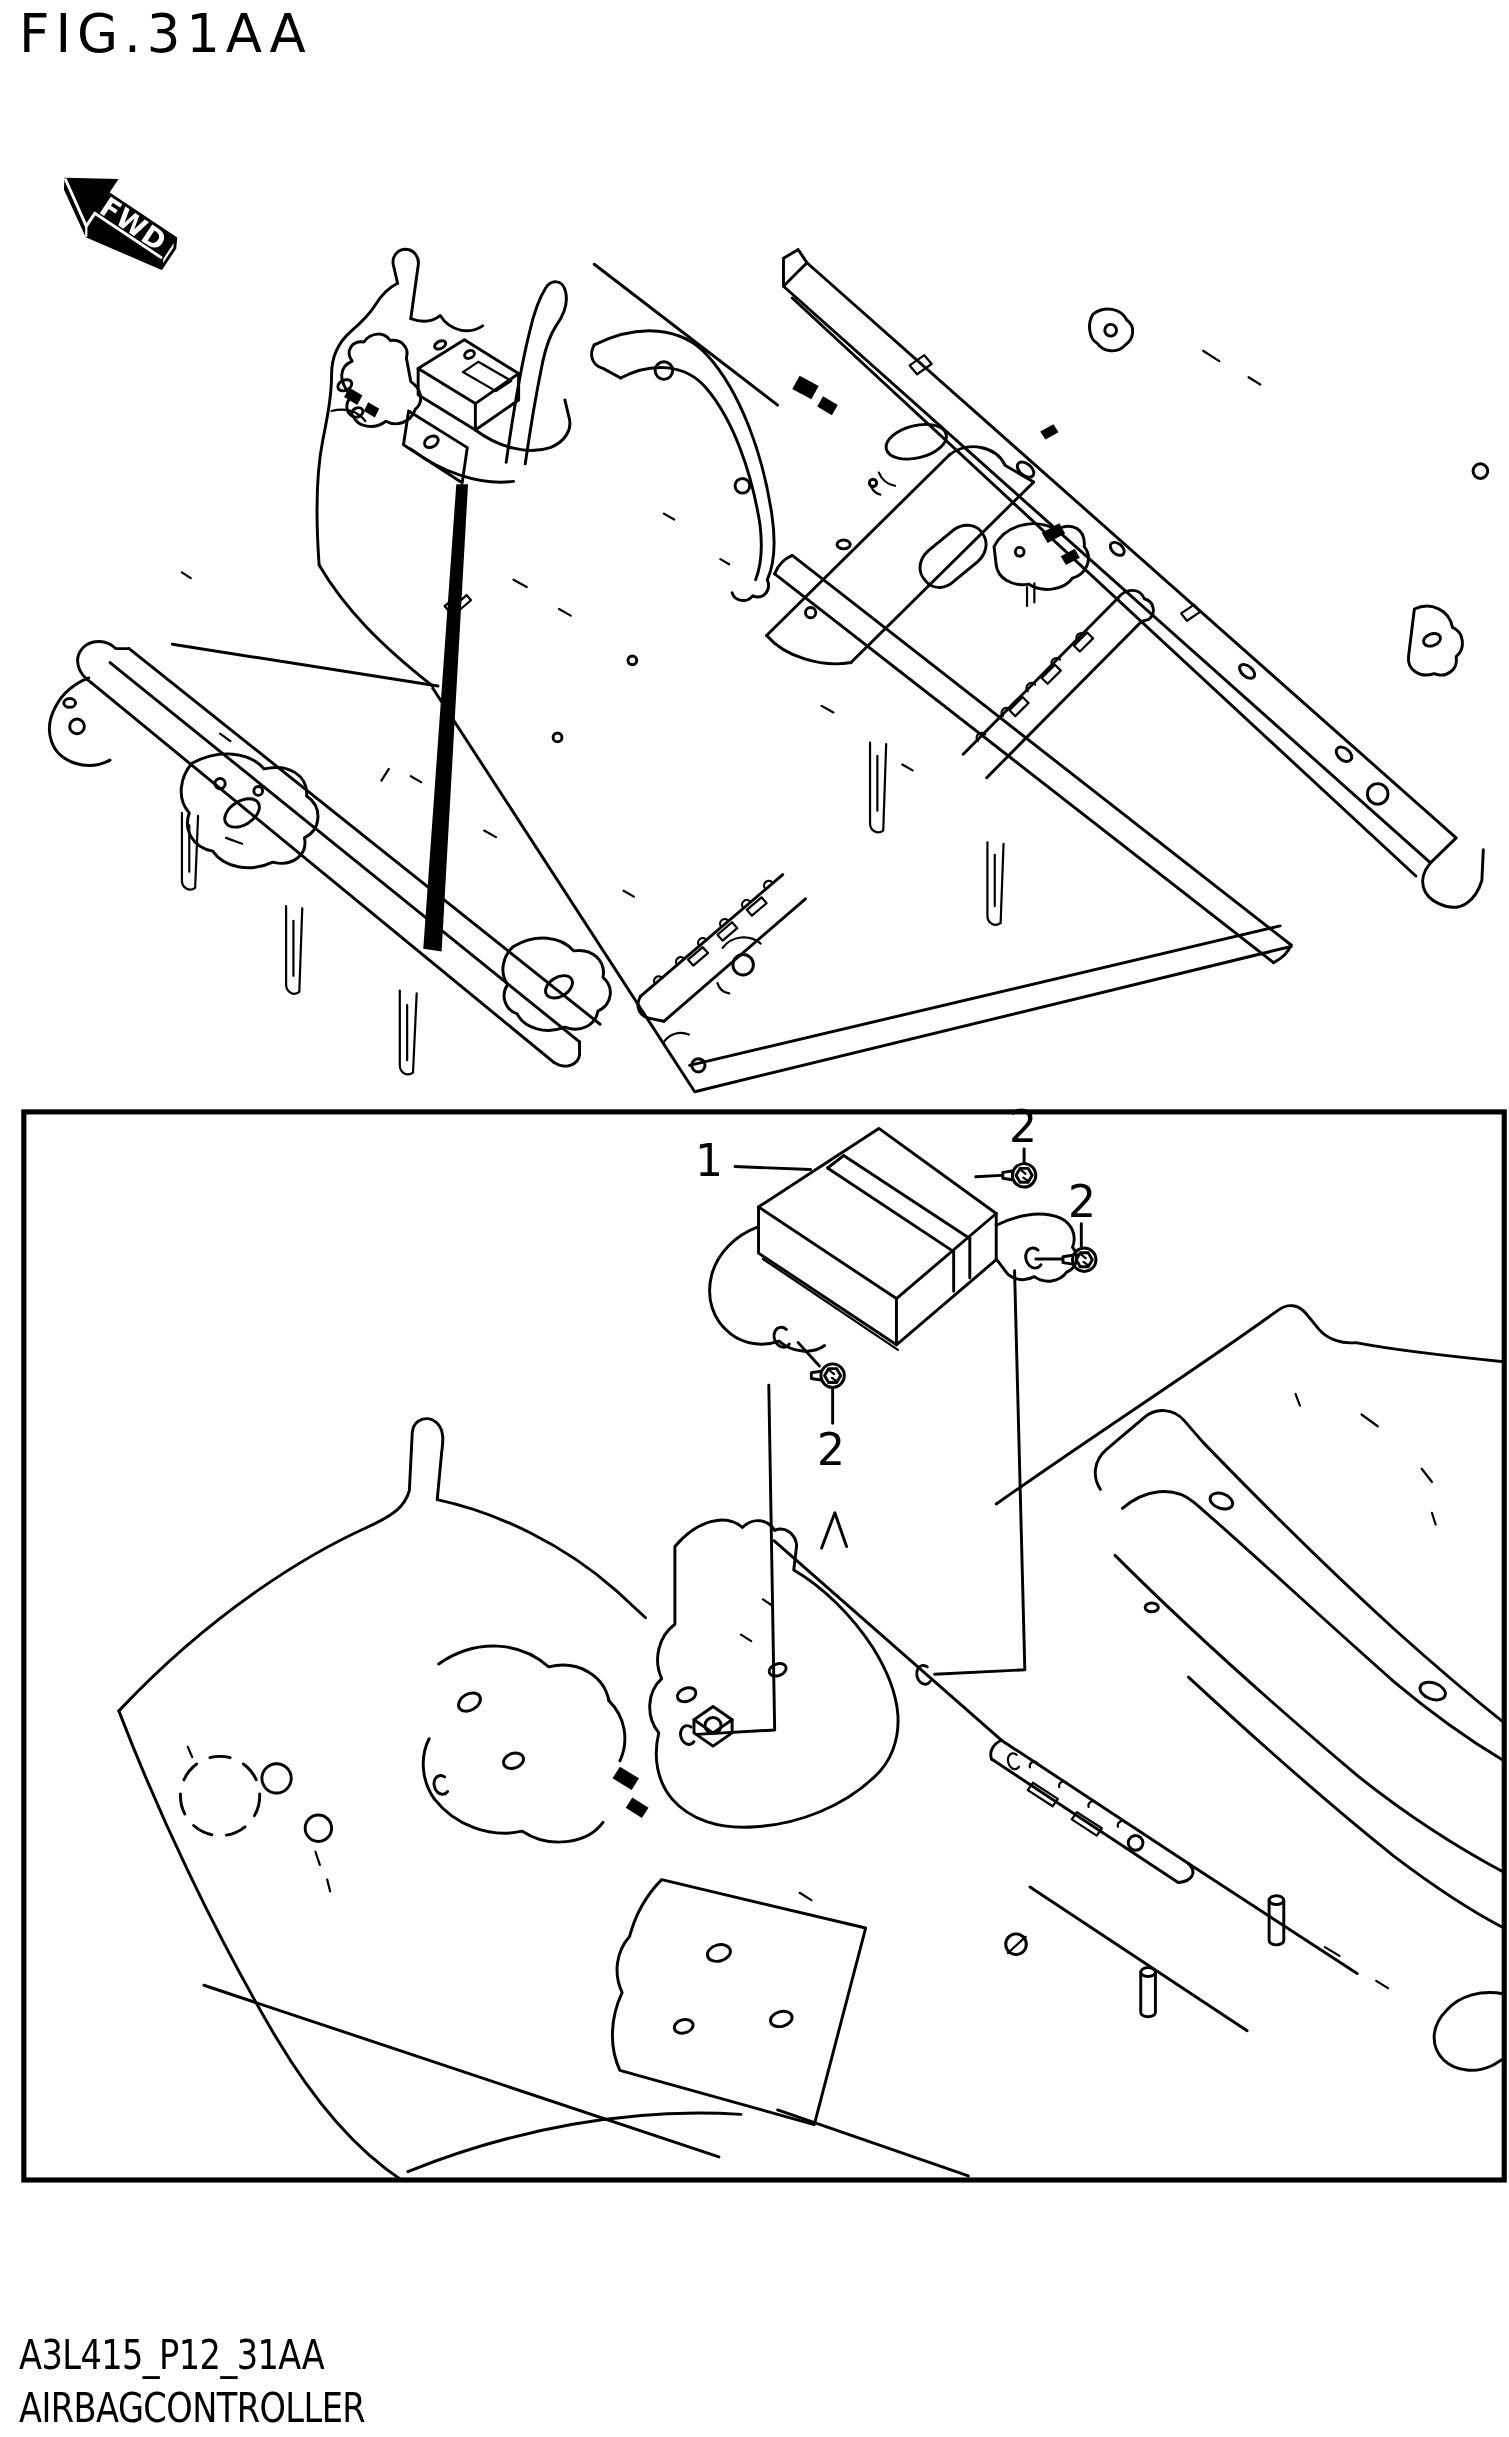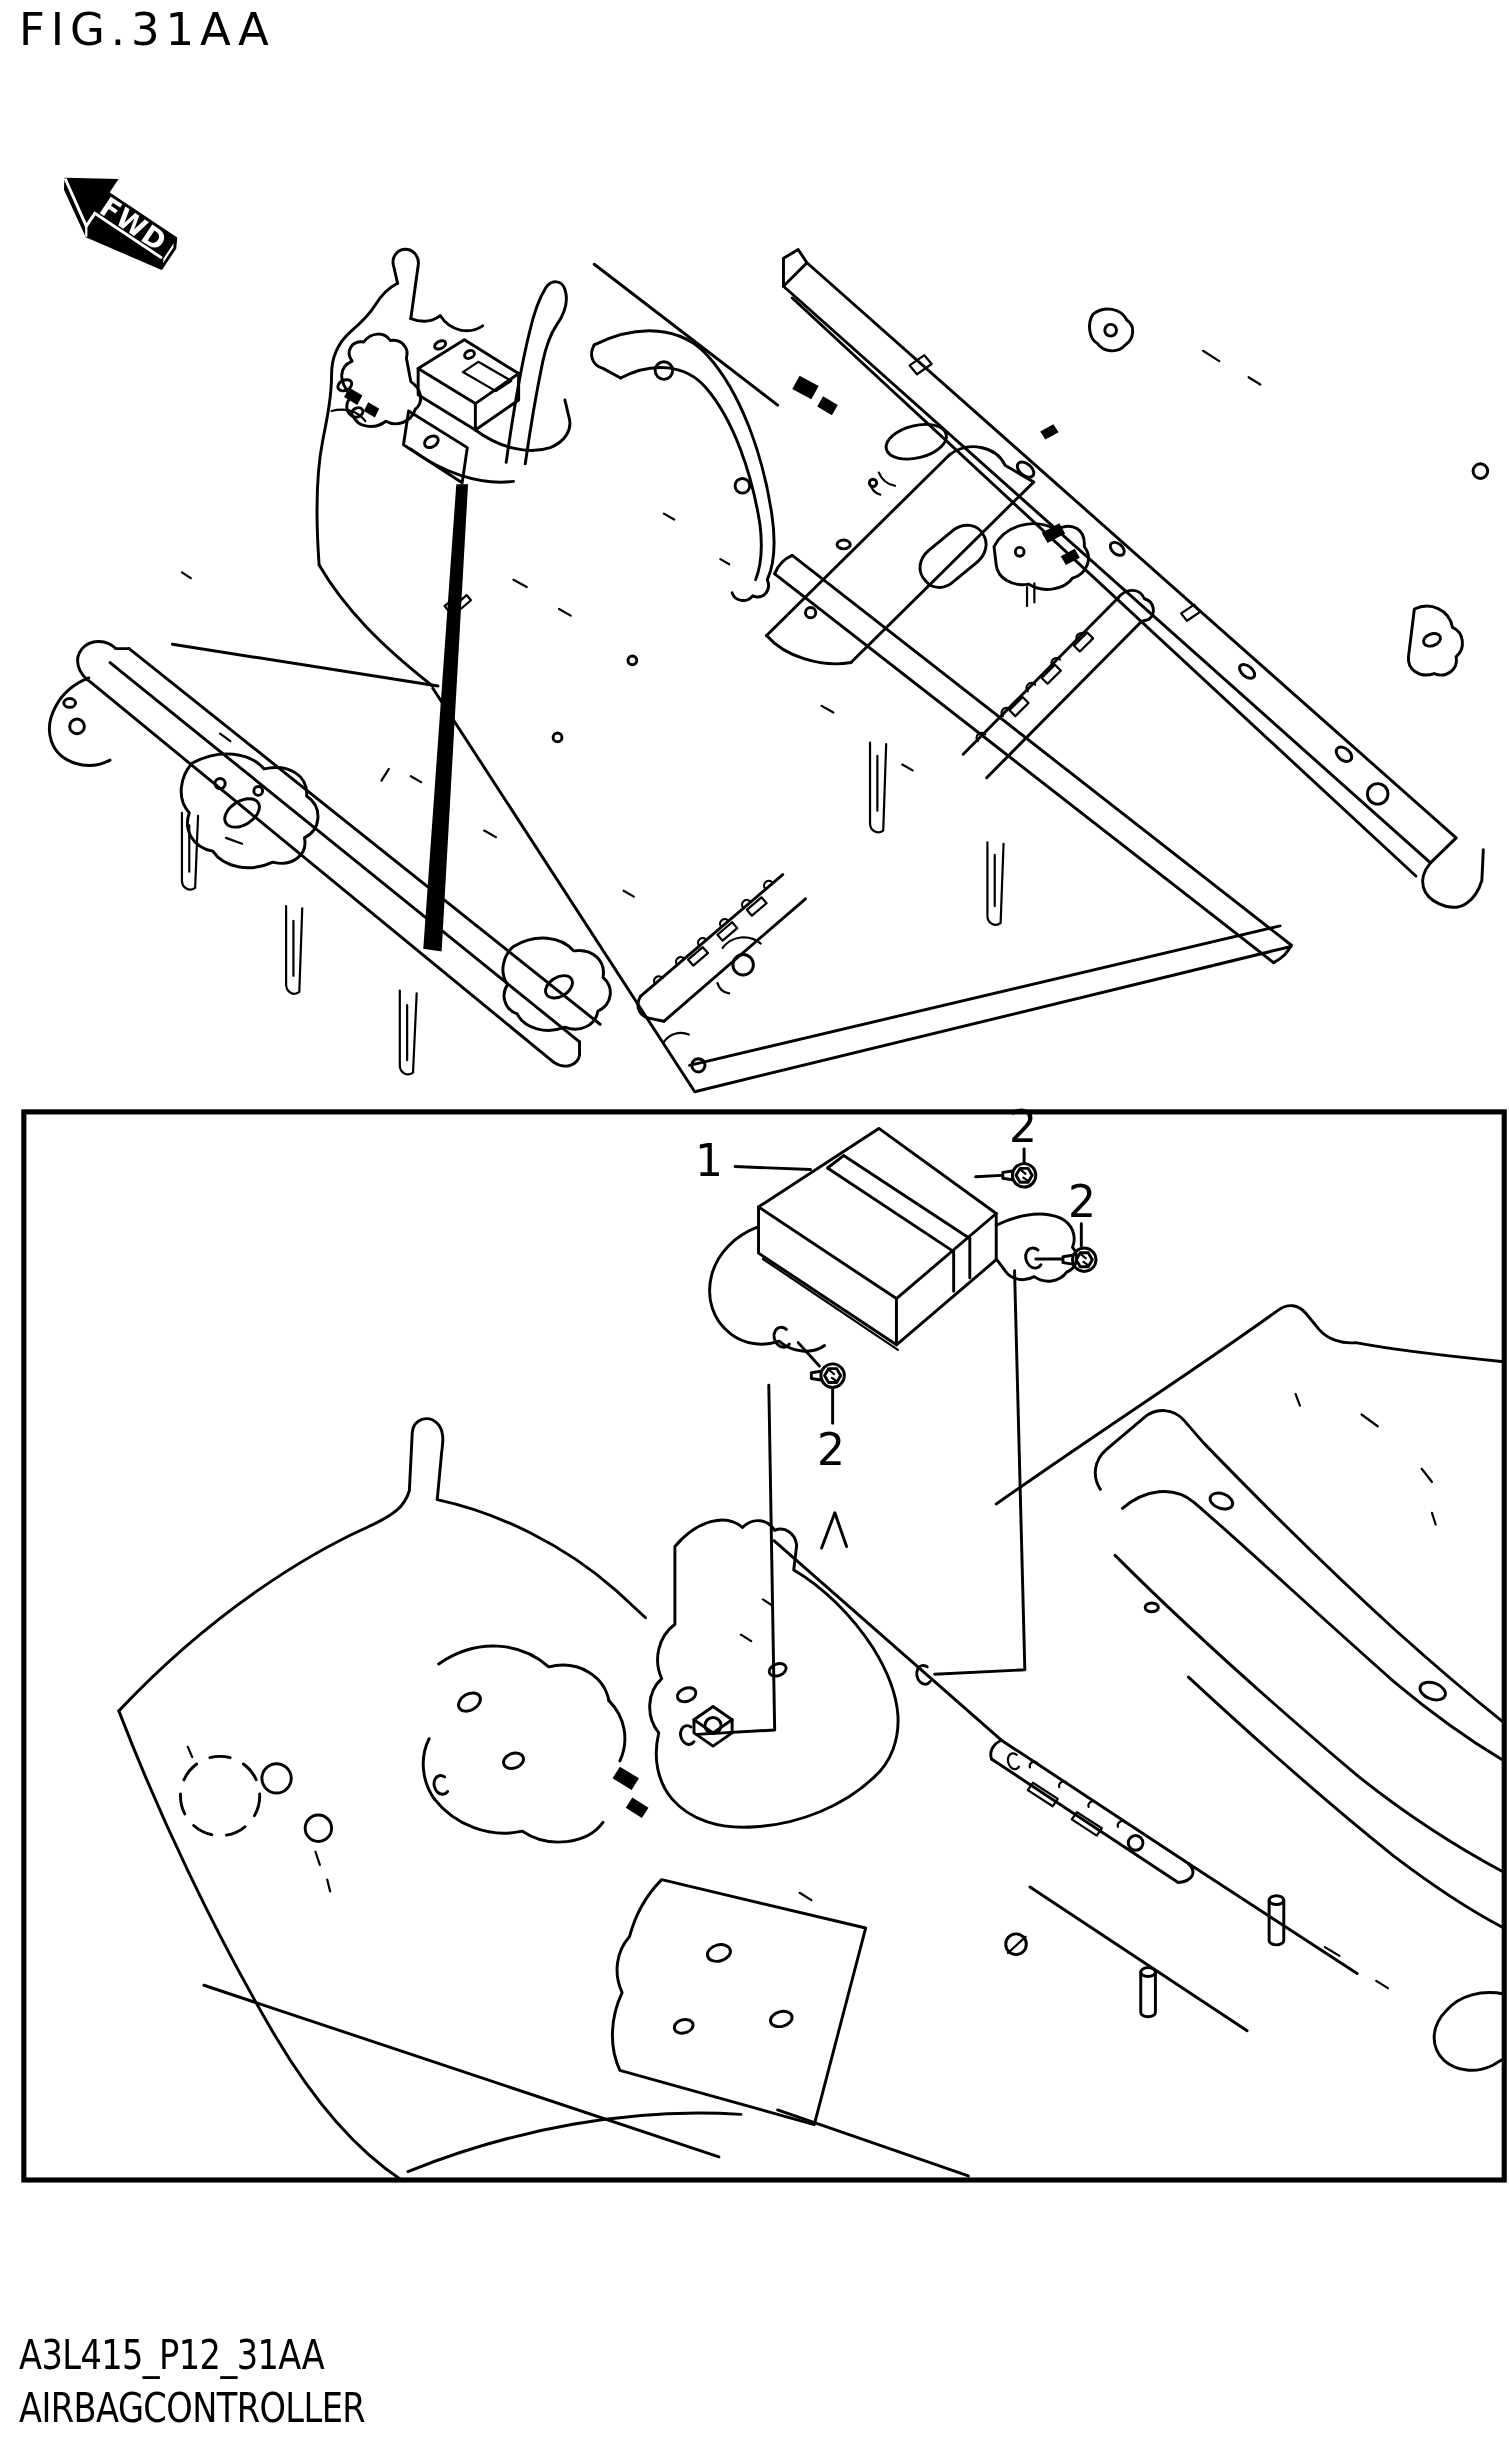--- a/index.html
+++ b/index.html
@@ -5,21 +5,21 @@
   html,body{margin:0;padding:0;background:#ffffff;}
   .page{
     position:relative;
     width:1509px;height:2438px;
     background:#ffffff;
     font-family:"DejaVu Sans", sans-serif;
     overflow:hidden;
   }
   .fig-title{
     position:absolute;left:19px;top:2.9px;
-    font-size:45px;font-weight:500;color:#000;
+    font-size:53px;font-weight:500;color:#000;
     letter-spacing:5.9px;white-space:nowrap;
   }
   .callout{
     position:absolute;
     font-size:44px;font-weight:500;color:#000;
     line-height:1;
   }
   .footer-code{
     position:absolute;left:19px;top:2331px;
     font-size:41px;color:#000;letter-spacing:-0.7px;

